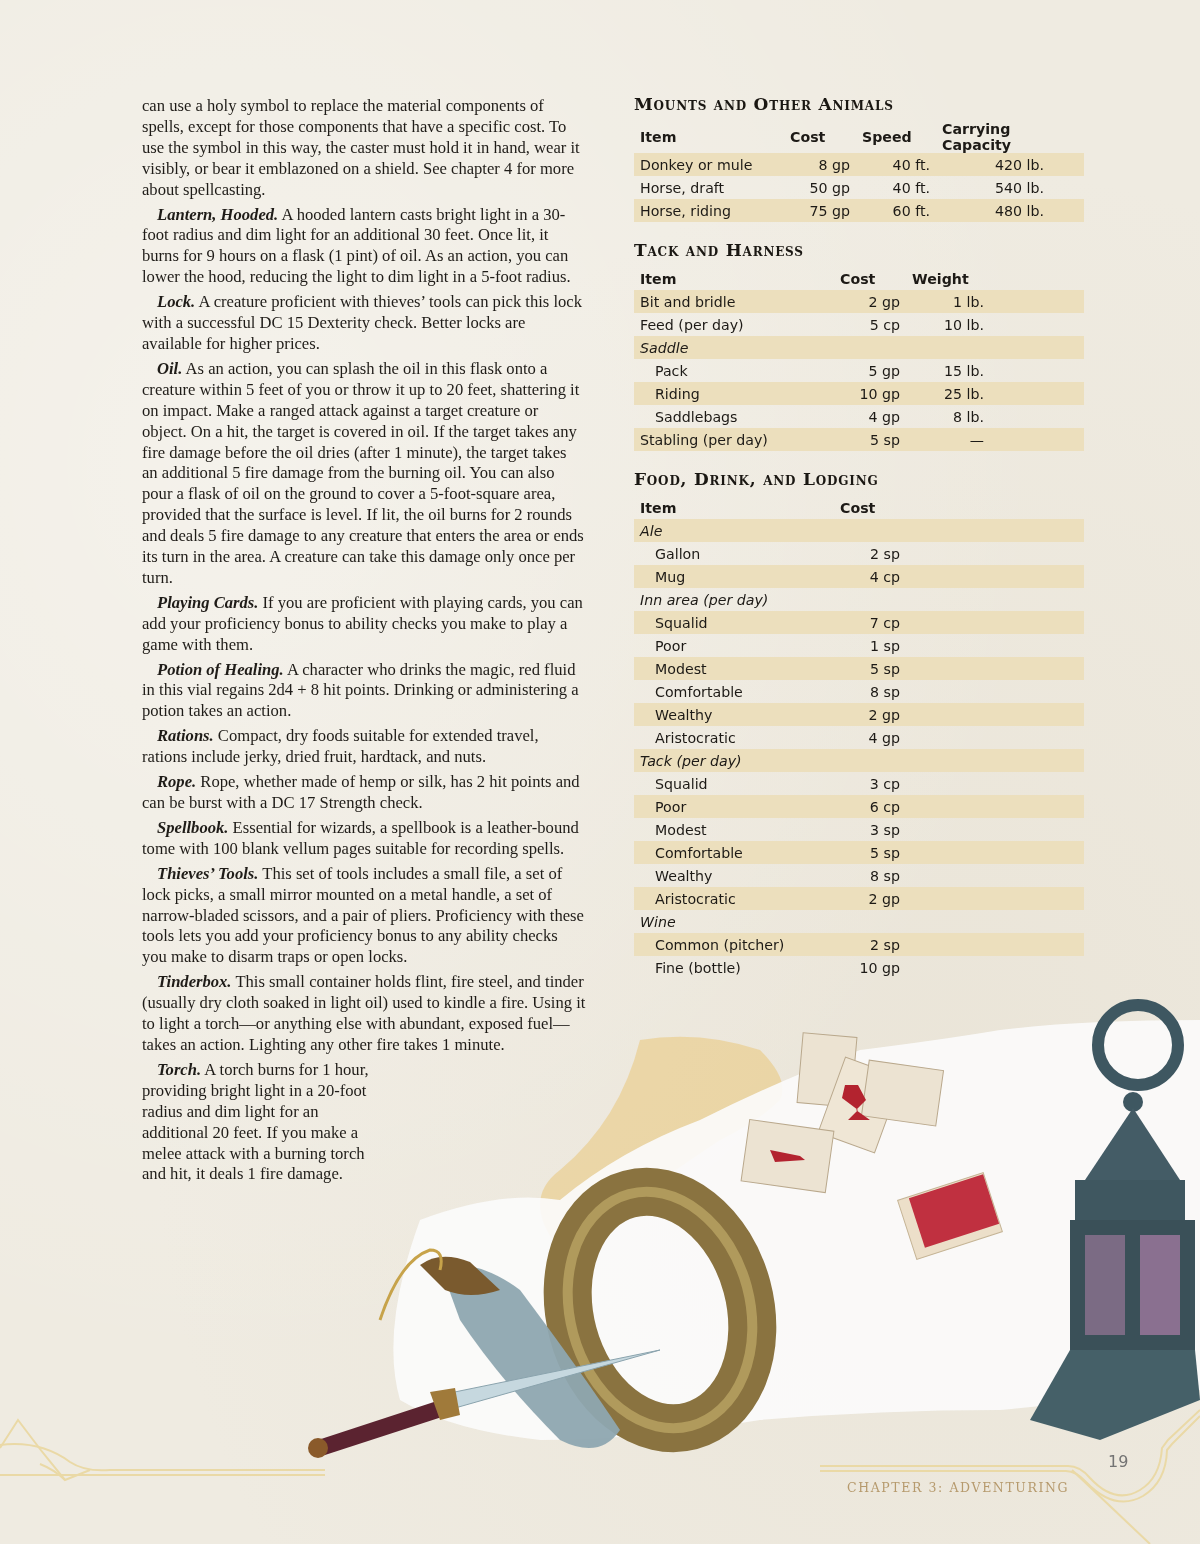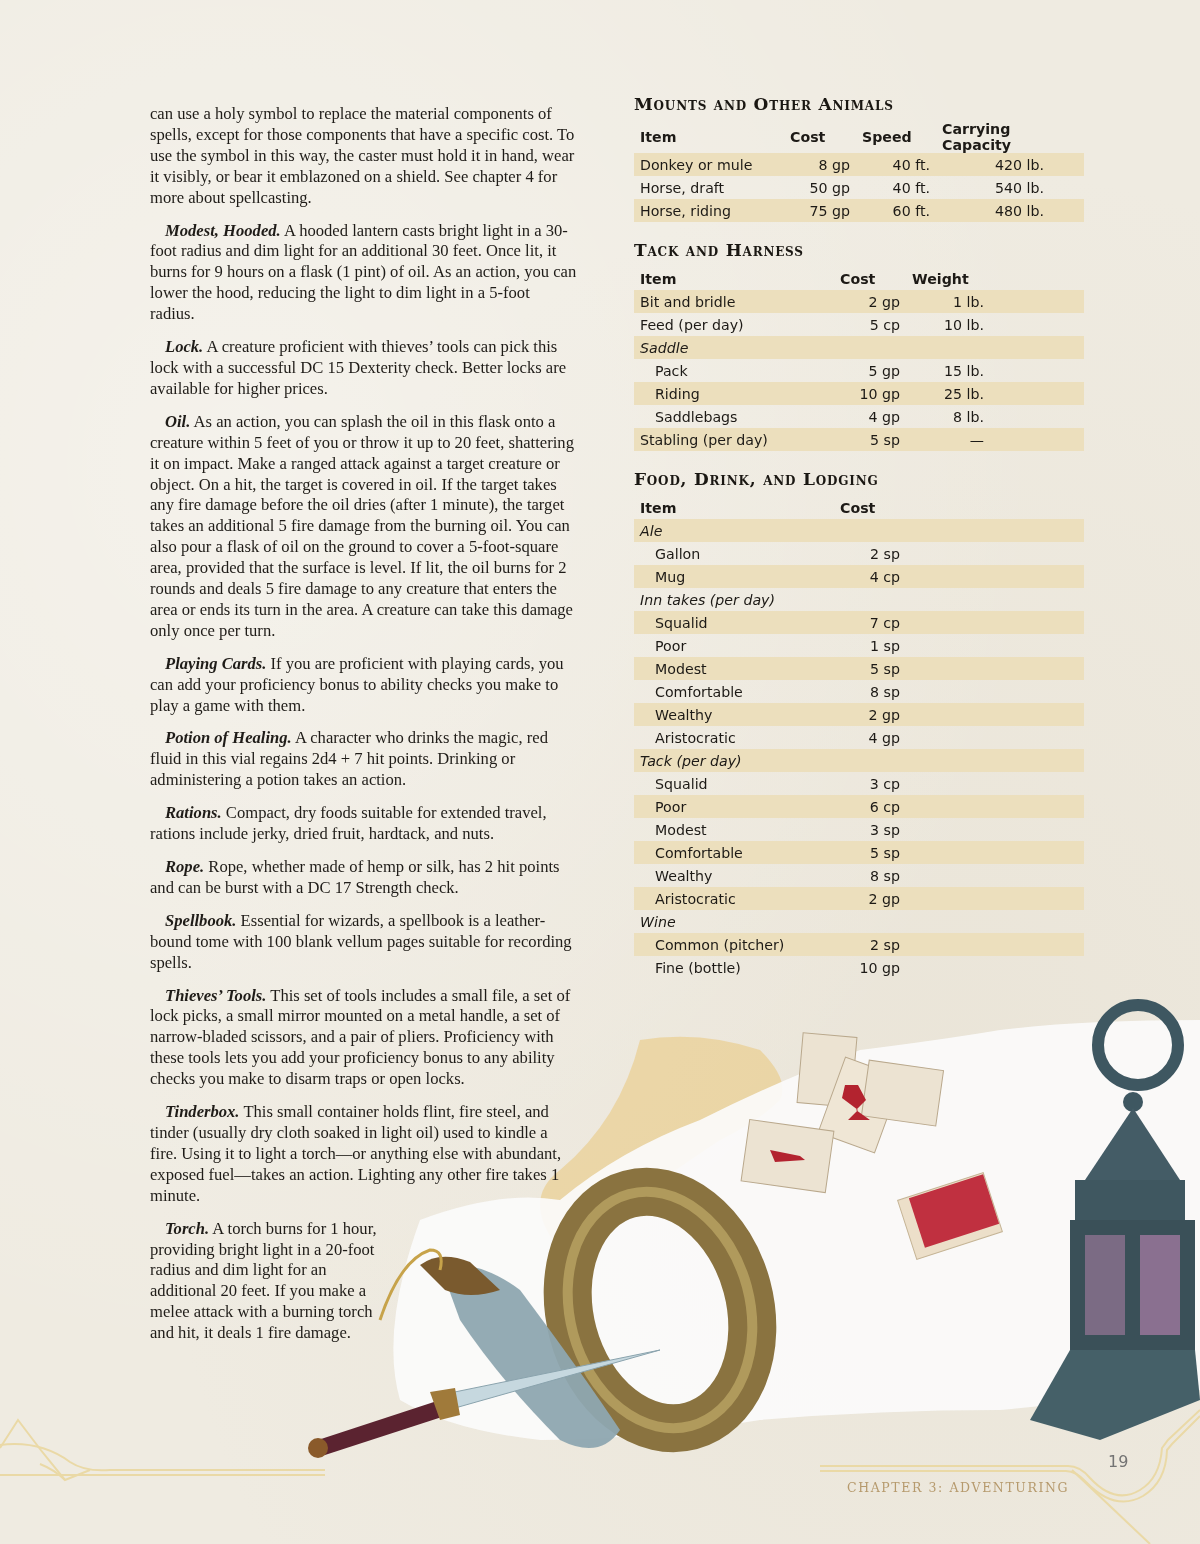--- a/index.html
+++ b/index.html
@@ -9,21 +9,21 @@
     background-image:
       radial-gradient(ellipse at 20% 30%, rgba(255,255,255,0.35), transparent 60%),
       radial-gradient(ellipse at 80% 70%, rgba(220,210,190,0.25), transparent 60%);
     font-family: "Liberation Serif", "DejaVu Serif", serif;
     color: #1f1c18;
   }
   .col-left {
     position: absolute; left: 138px; top: 92px; width: 452px;
     font-size: 16.6px; line-height: 20.9px;
   }
-  .col-left p { margin: 12px; text-indent: 15px; }
+  .col-left p { margin: 4px; text-indent: 15px; }
   .col-left p.first { text-indent: 0; }
   .col-left p b { font-style: italic; font-weight: bold; }
   .torch-p { width: 230px; }
 
   .col-right {
     position: absolute; left: 634px; top: 92px; width: 450px;
     font-family: "DejaVu Sans", "Liberation Sans", sans-serif;
   }
   .tbl-title {
     font-family: "DejaVu Serif", "Liberation Serif", serif;
@@ -104,25 +104,25 @@
     <rect x="1075" y="1180" width="110" height="40" fill="#3f5760"></rect>
     <rect x="1070" y="1220" width="125" height="130" fill="#3a5058"></rect>
     <rect x="1085" y="1235" width="40" height="100" fill="#7b6b84"></rect>
     <rect x="1140" y="1235" width="40" height="100" fill="#8a7090"></rect>
     <path d="M1070 1350 L1030 1420 L1100 1440 L1200 1400 L1195 1350 Z" fill="#456068"></path>
   </g>
 </svg>
 
 <div class="col-left">
   <p class="first">can use a holy symbol to replace the material components of spells, except for those components that have a specific cost. To use the symbol in this way, the caster must hold it in hand, wear it visibly, or bear it emblazoned on a shield. See chapter 4 for more about spellcasting.</p>
-  <p><b>Modest, Hooded.</b><span> A hooded lantern casts bright light in a 30-foot radius and dim light for an additional 30 feet. Once lit, it burns for 9 hours on a flask (1 pint) of oil. As an action, you can lower the hood, reducing the light to dim light in a 5-foot radius.</span></p>
+  <p><b>Lantern, Hooded.</b><span> A hooded lantern casts bright light in a 30-foot radius and dim light for an additional 30 feet. Once lit, it burns for 9 hours on a flask (1 pint) of oil. As an action, you can lower the hood, reducing the light to dim light in a 5-foot radius.</span></p>
   <p><b>Lock.</b><span> A creature proficient with thieves’ tools can pick this lock with a successful DC 15 Dexterity check. Better locks are available for higher prices.</span></p>
   <p><b>Oil.</b><span> As an action, you can splash the oil in this flask onto a creature within 5 feet of you or throw it up to 20 feet, shattering it on impact. Make a ranged attack against a target creature or object. On a hit, the target is covered in oil. If the target takes any fire damage before the oil dries (after 1 minute), the target takes an additional 5 fire damage from the burning oil. You can also pour a flask of oil on the ground to cover a 5-foot-square area, provided that the surface is level. If lit, the oil burns for 2 rounds and deals 5 fire damage to any creature that enters the area or ends its turn in the area. A creature can take this damage only once per turn.</span></p>
   <p><b>Playing Cards.</b><span> If you are proficient with playing cards, you can add your proficiency bonus to ability checks you make to play a game with them.</span></p>
-  <p><b>Potion of Healing.</b><span> A character who drinks the magic, red fluid in this vial regains 2d4 + 7 hit points. Drinking or administering a potion takes an action.</span></p>
+  <p><b>Potion of Healing.</b><span> A character who drinks the magic, red fluid in this vial regains 2d4 + 8 hit points. Drinking or administering a potion takes an action.</span></p>
   <p><b>Rations.</b><span> Compact, dry foods suitable for extended travel, rations include jerky, dried fruit, hardtack, and nuts.</span></p>
   <p><b>Rope.</b><span> Rope, whether made of hemp or silk, has 2 hit points and can be burst with a DC 17 Strength check.</span></p>
   <p><b>Spellbook.</b><span> Essential for wizards, a spellbook is a leather-bound tome with 100 blank vellum pages suitable for recording spells.</span></p>
   <p><b>Thieves’ Tools.</b><span> This set of tools includes a small file, a set of lock picks, a small mirror mounted on a metal handle, a set of narrow-bladed scissors, and a pair of pliers. Proficiency with these tools lets you add your proficiency bonus to any ability checks you make to disarm traps or open locks.</span></p>
   <p><b>Tinderbox.</b><span> This small container holds flint, fire steel, and tinder (usually dry cloth soaked in light oil) used to kindle a fire. Using it to light a torch—or anything else with abundant, exposed fuel—takes an action. Lighting any other fire takes 1 minute.</span></p>
   <p class="torch-p"><b>Torch.</b><span> A torch burns for 1 hour, providing bright light in a 20-foot radius and dim light for an additional 20 feet. If you make a melee attack with a burning torch and hit, it deals 1 fire damage.</span></p>
 </div>
 
 <div class="col-right">
 
@@ -252,21 +252,21 @@
           <td class="sub">Gallon</td>
           <td class="num">2 sp</td>
           <td></td>
         </tr>
       <tr class="odd">
           <td class="sub">Mug</td>
           <td class="num">4 cp</td>
           <td></td>
         </tr>
       <tr>
-          <td class="cat">Inn takes (per day)</td>
+          <td class="cat">Inn area (per day)</td>
           <td></td>
           <td></td>
         </tr>
       <tr class="odd">
           <td class="sub">Squalid</td>
           <td class="num">7 cp</td>
           <td></td>
         </tr>
       <tr>
           <td class="sub">Poor</td>

